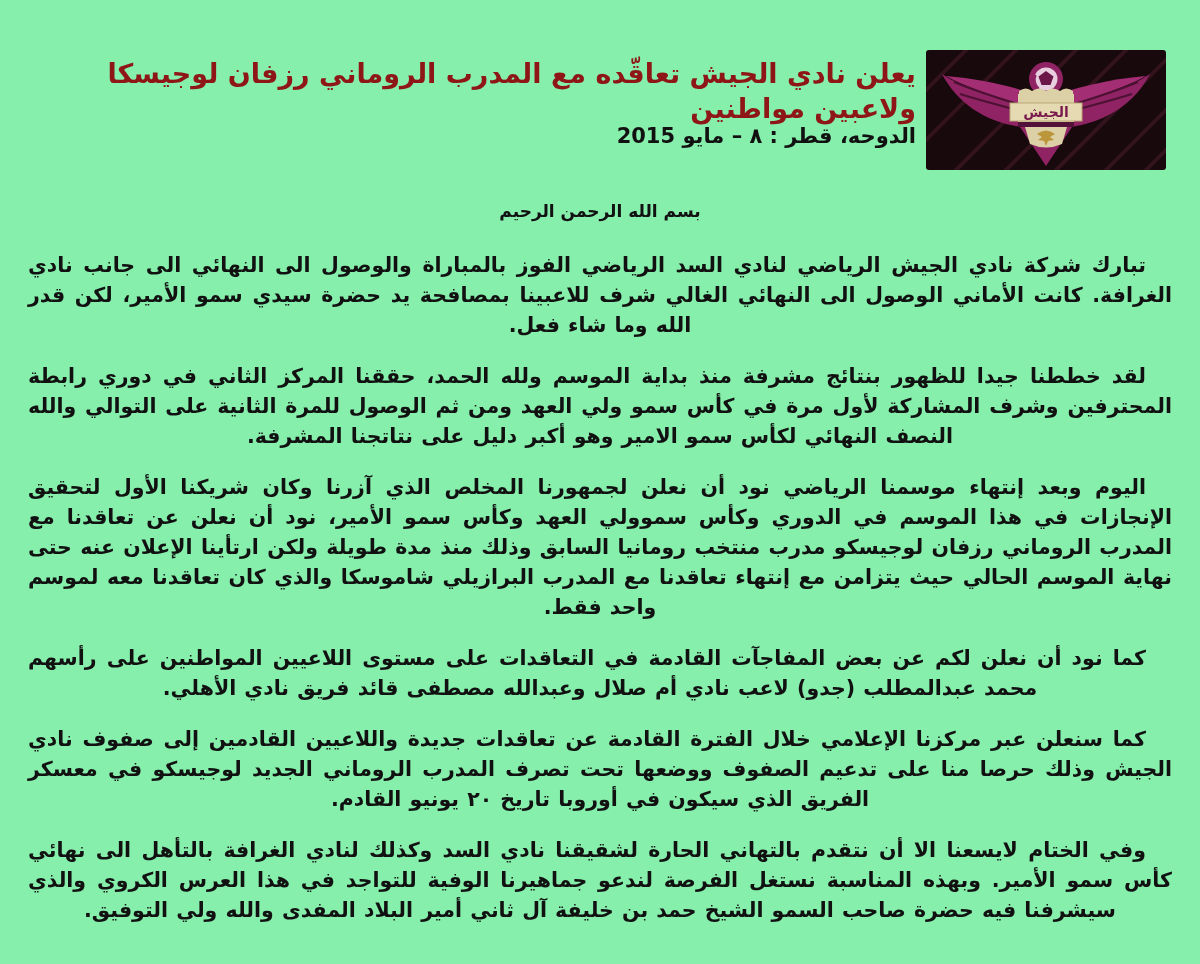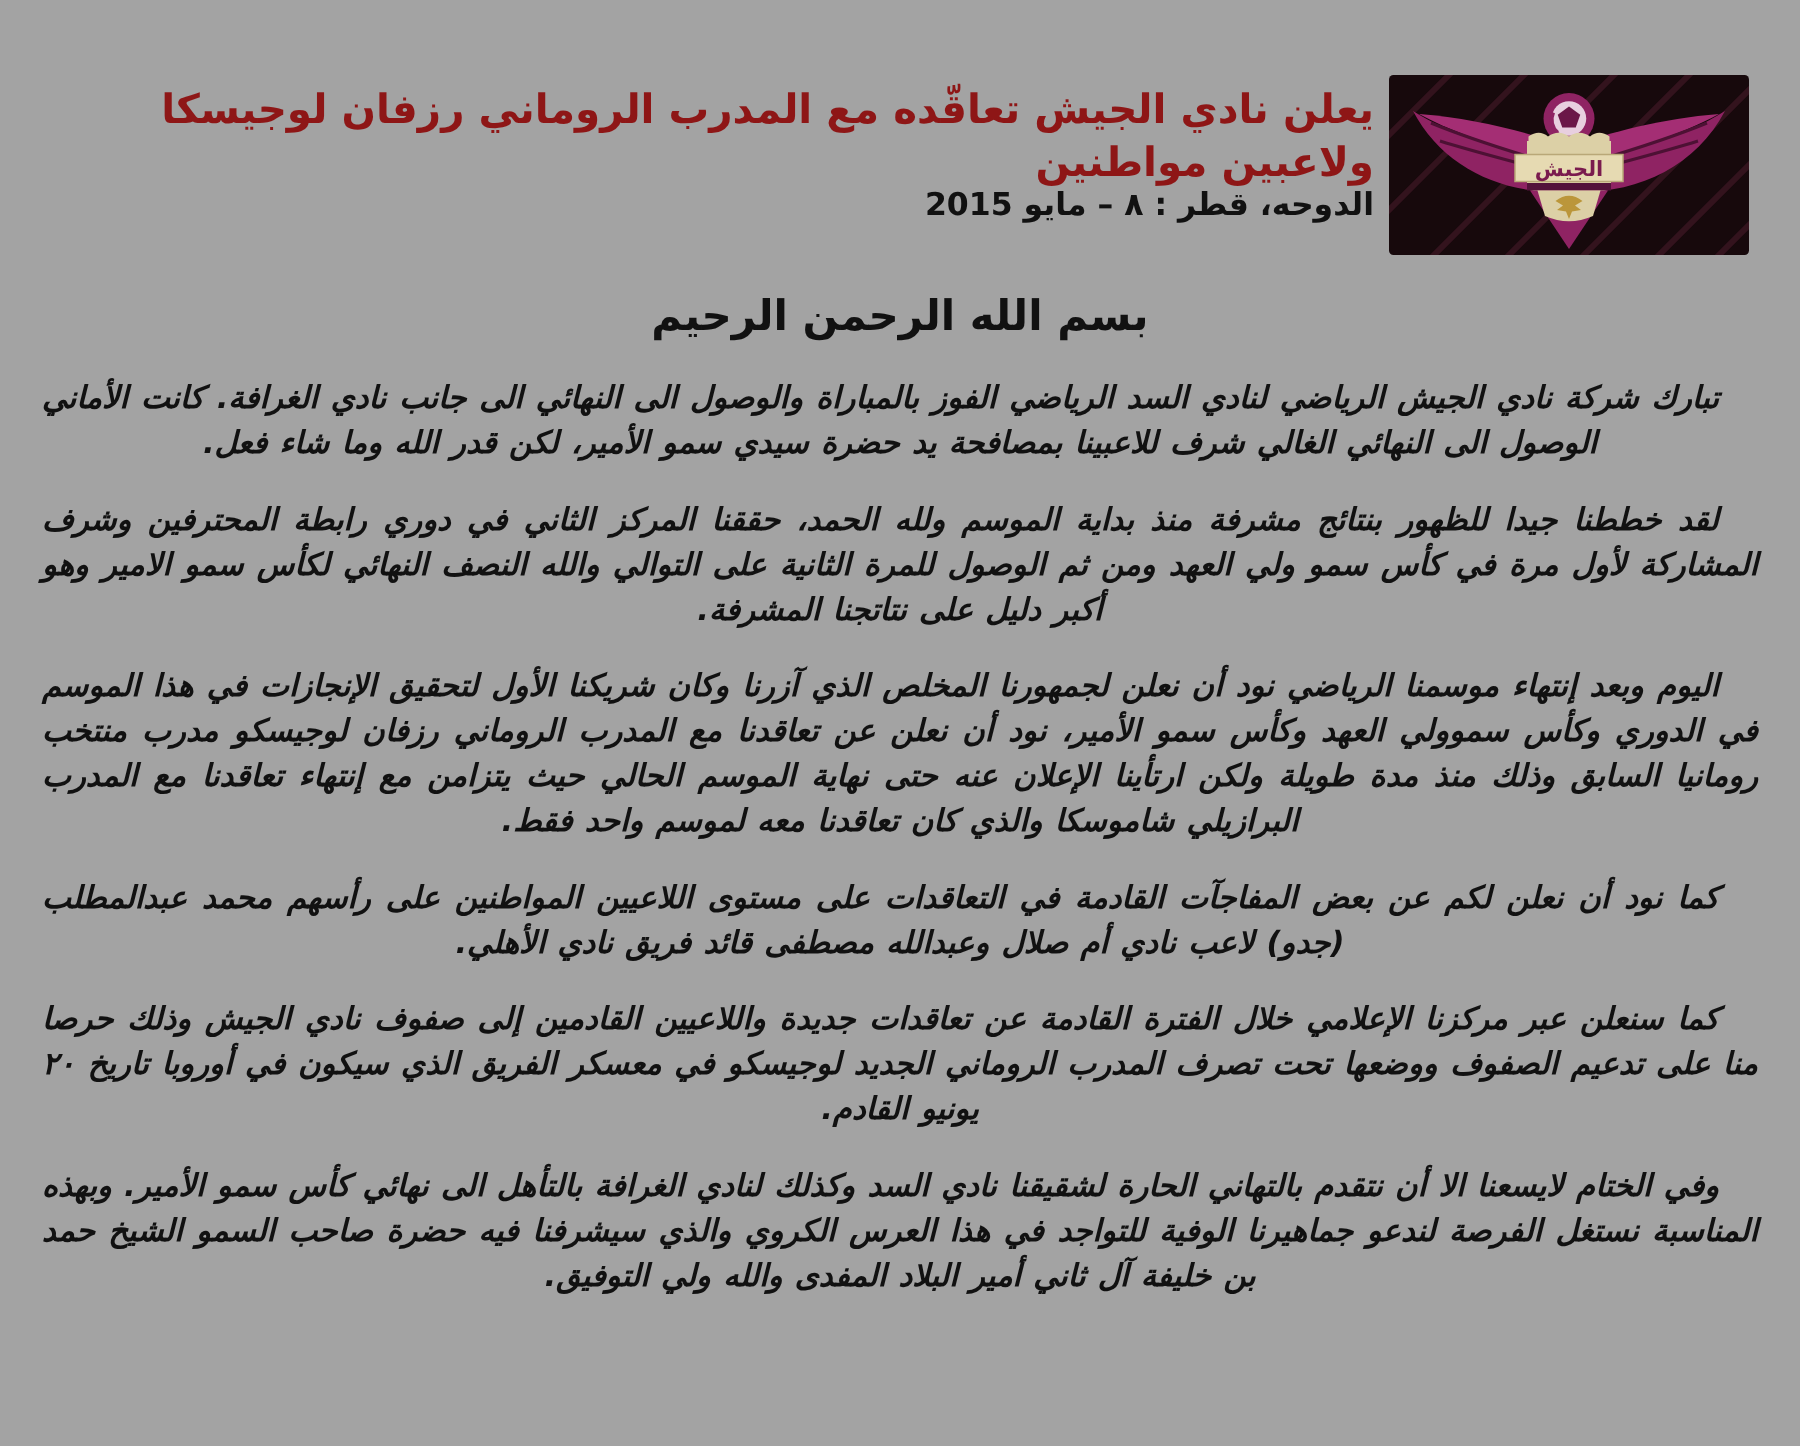--- a/index.html
+++ b/index.html
@@ -1,20 +1,20 @@
 <!DOCTYPE html>
 <html lang="ar" dir="rtl"><head>
 <meta charset="utf-8">
 <style>
   html, body { margin: 0; padding: 0; background: #ffffff; }
   .page {
     position: relative;
     width: 1200px;
     height: 964px;
-    background: #a3a3a3;
+    background: #86efac;
     overflow: hidden;
     direction: rtl;
     font-family: "DejaVu Sans", sans-serif;
   }
   .logo-box {
     position: absolute;
     top: 50px;
     right: 34px;
     width: 240px;
     height: 88px;
@@ -42,37 +42,36 @@
     text-align: right;
   }
   .doc-body {
     position: absolute;
     top: 196px;
     right: 28px;
     left: 28px;
   }
   .basmala {
     margin: 0 0 24px 0;
-    font-size: 28px;
+    font-size: 17px;
     font-weight: bold;
     color: #111111;
     text-align: center;
     line-height: 30px;
   }
   .para {
     margin: 0 0 21px 0;
     font-size: 20.5px;
     font-weight: bold;
     color: #111111;
     line-height: 30px;
     text-align: justify;
     text-align-last: center;
     text-indent: 26px;
     word-spacing: 1px;
-    font-style: italic;
   }
 </style>
 </head>
 <body>
 
 <div class="page">
 
   <h1 class="title">يعلن نادي الجيش تعاقّده مع المدرب الروماني رزفان لوجيسكا ولاعبين مواطنين</h1>
 
   <div class="dateline">الدوحه، قطر : ٨ – مايو 2015</div>

